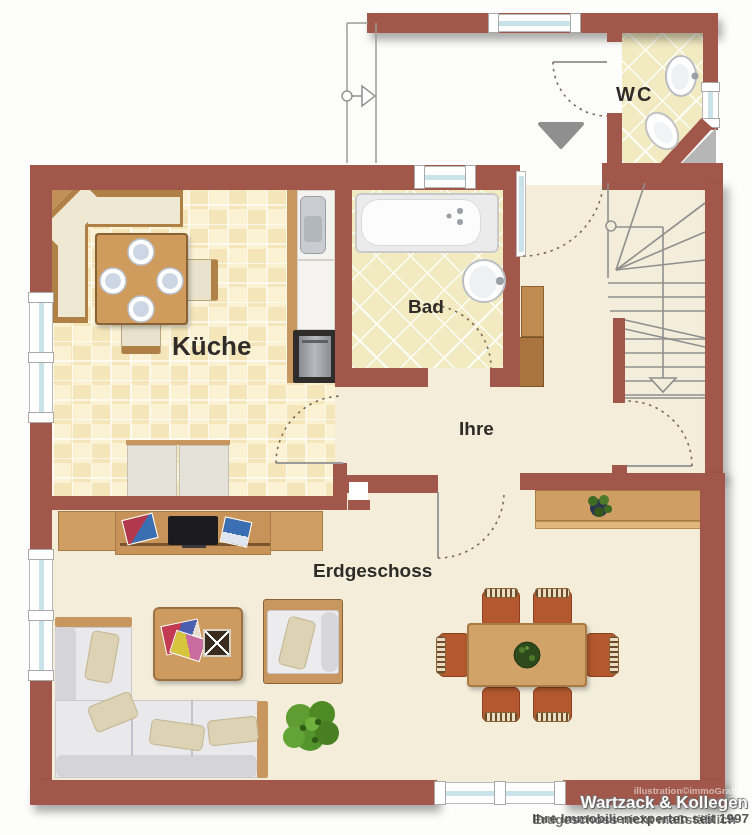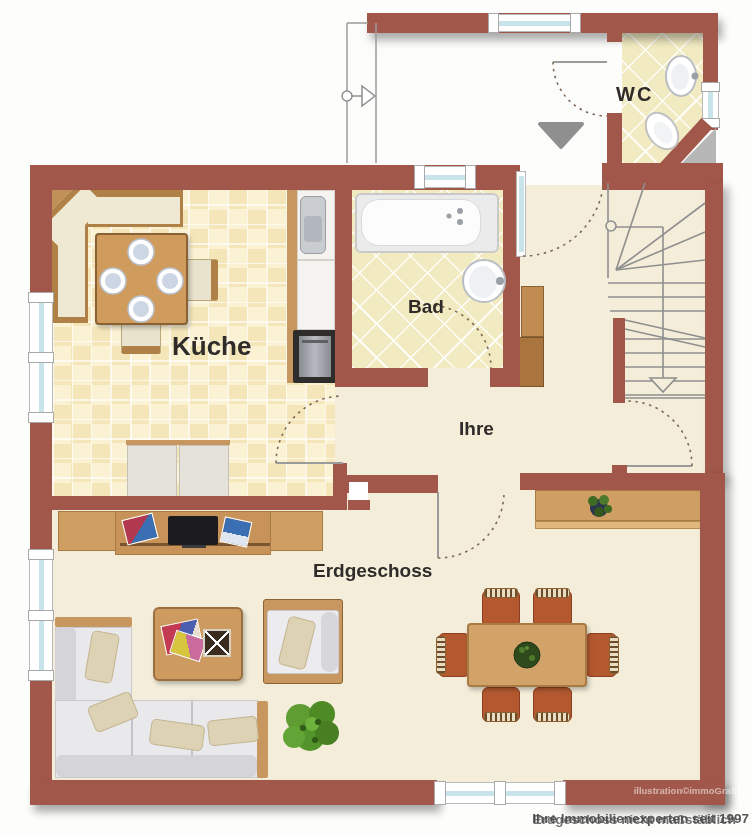--- a/index.html
+++ b/index.html
@@ -308,16 +308,17 @@
     </g>
   </svg>
 
   <div class="label" style="left:172px;top:333px;font-size:26px;">Küche</div>
   <div class="label" style="left:408px;top:297px;font-size:19px;">Bad</div>
   <div class="label" style="left:616px;top:84px;font-size:20px;letter-spacing:2px;">WC</div>
   <div class="label" style="left:459px;top:419px;font-size:19px;">Ihre</div>
   <div class="label" style="left:313px;top:561px;font-size:19px;">Erdgeschoss</div>
 
   <div class="abs" style="right:10px;top:785px;font-size:9.5px;color:rgba(255,255,255,.55);font-weight:700;">illustration©immoGrafik</div>
+  <div class="abs" style="right:4px;top:793px;font-size:17px;font-weight:700;color:#fdfdfd;text-shadow:0 0 2px #555,1px 1px 1px #666,-1px -1px 1px #888;">Wartzack &amp; Kollegen</div>
   <div class="wm-dark" style="top:811px;">Ihre Immobilienexperten seit 1997</div>
   <div class="wm-dark" style="top:812px;right:16px;opacity:.75;">Erdgeschoss nicht maßstäblich</div>
 
 </div>
 
 </body></html>

